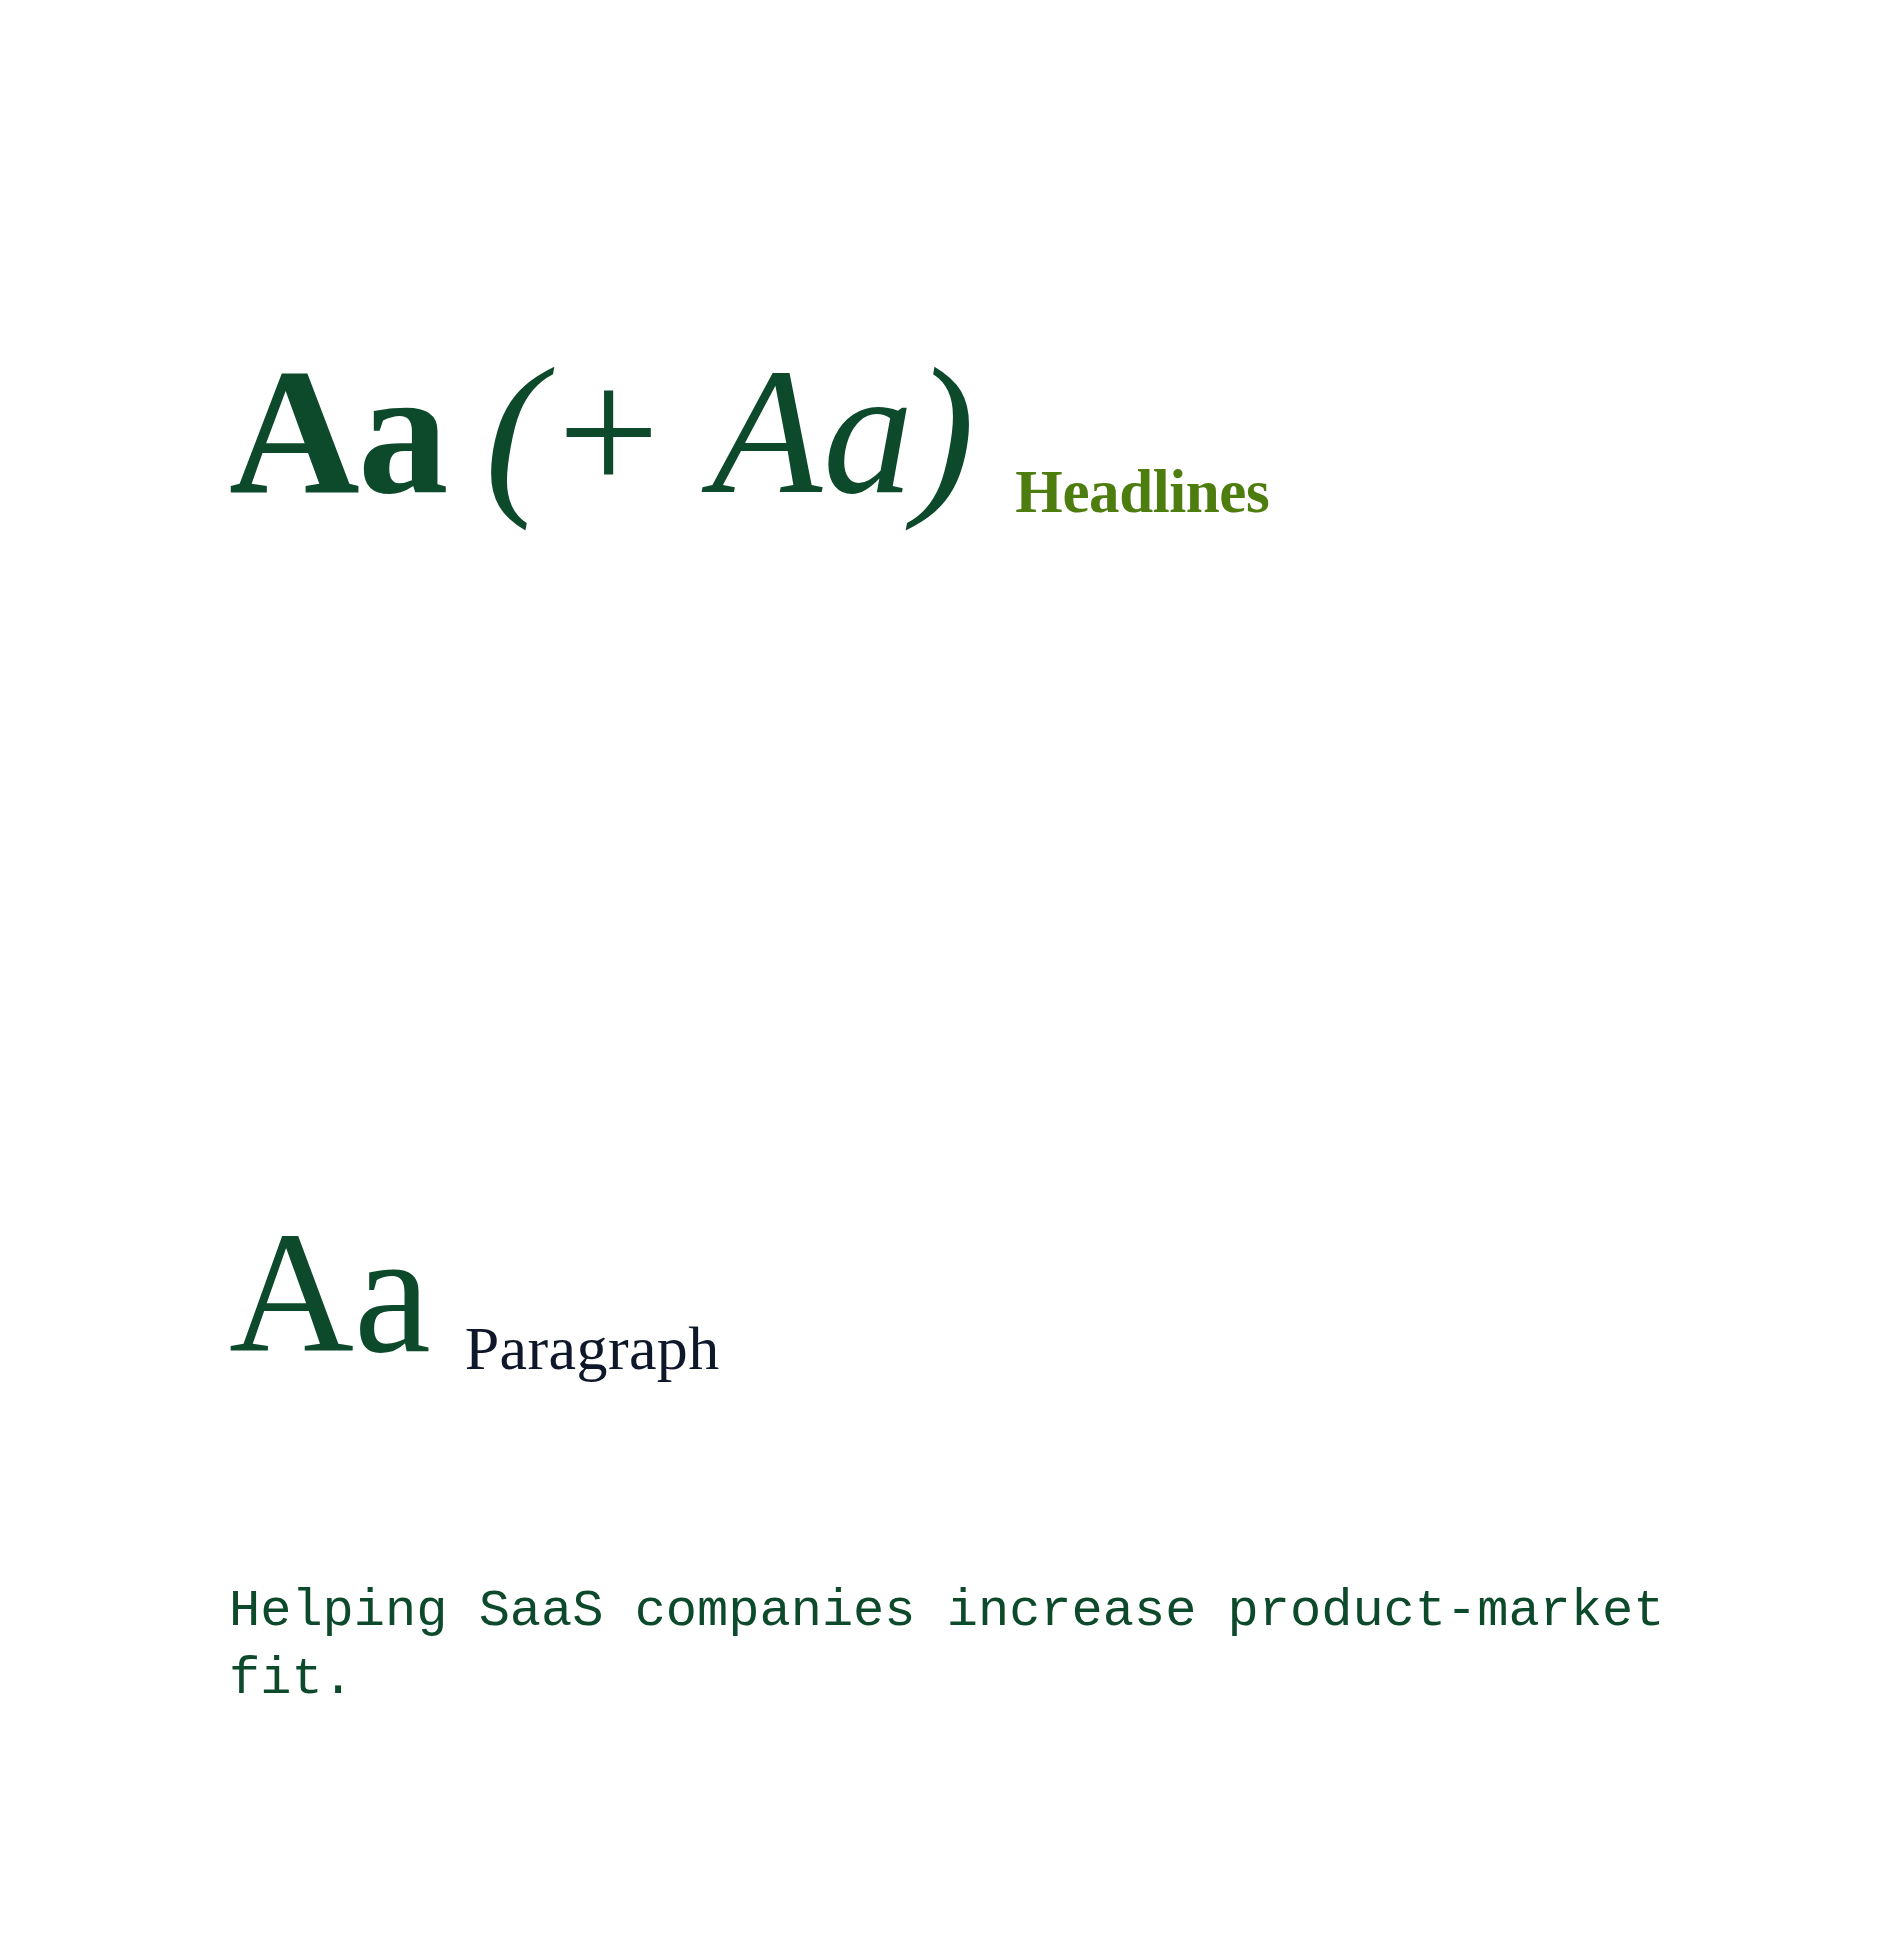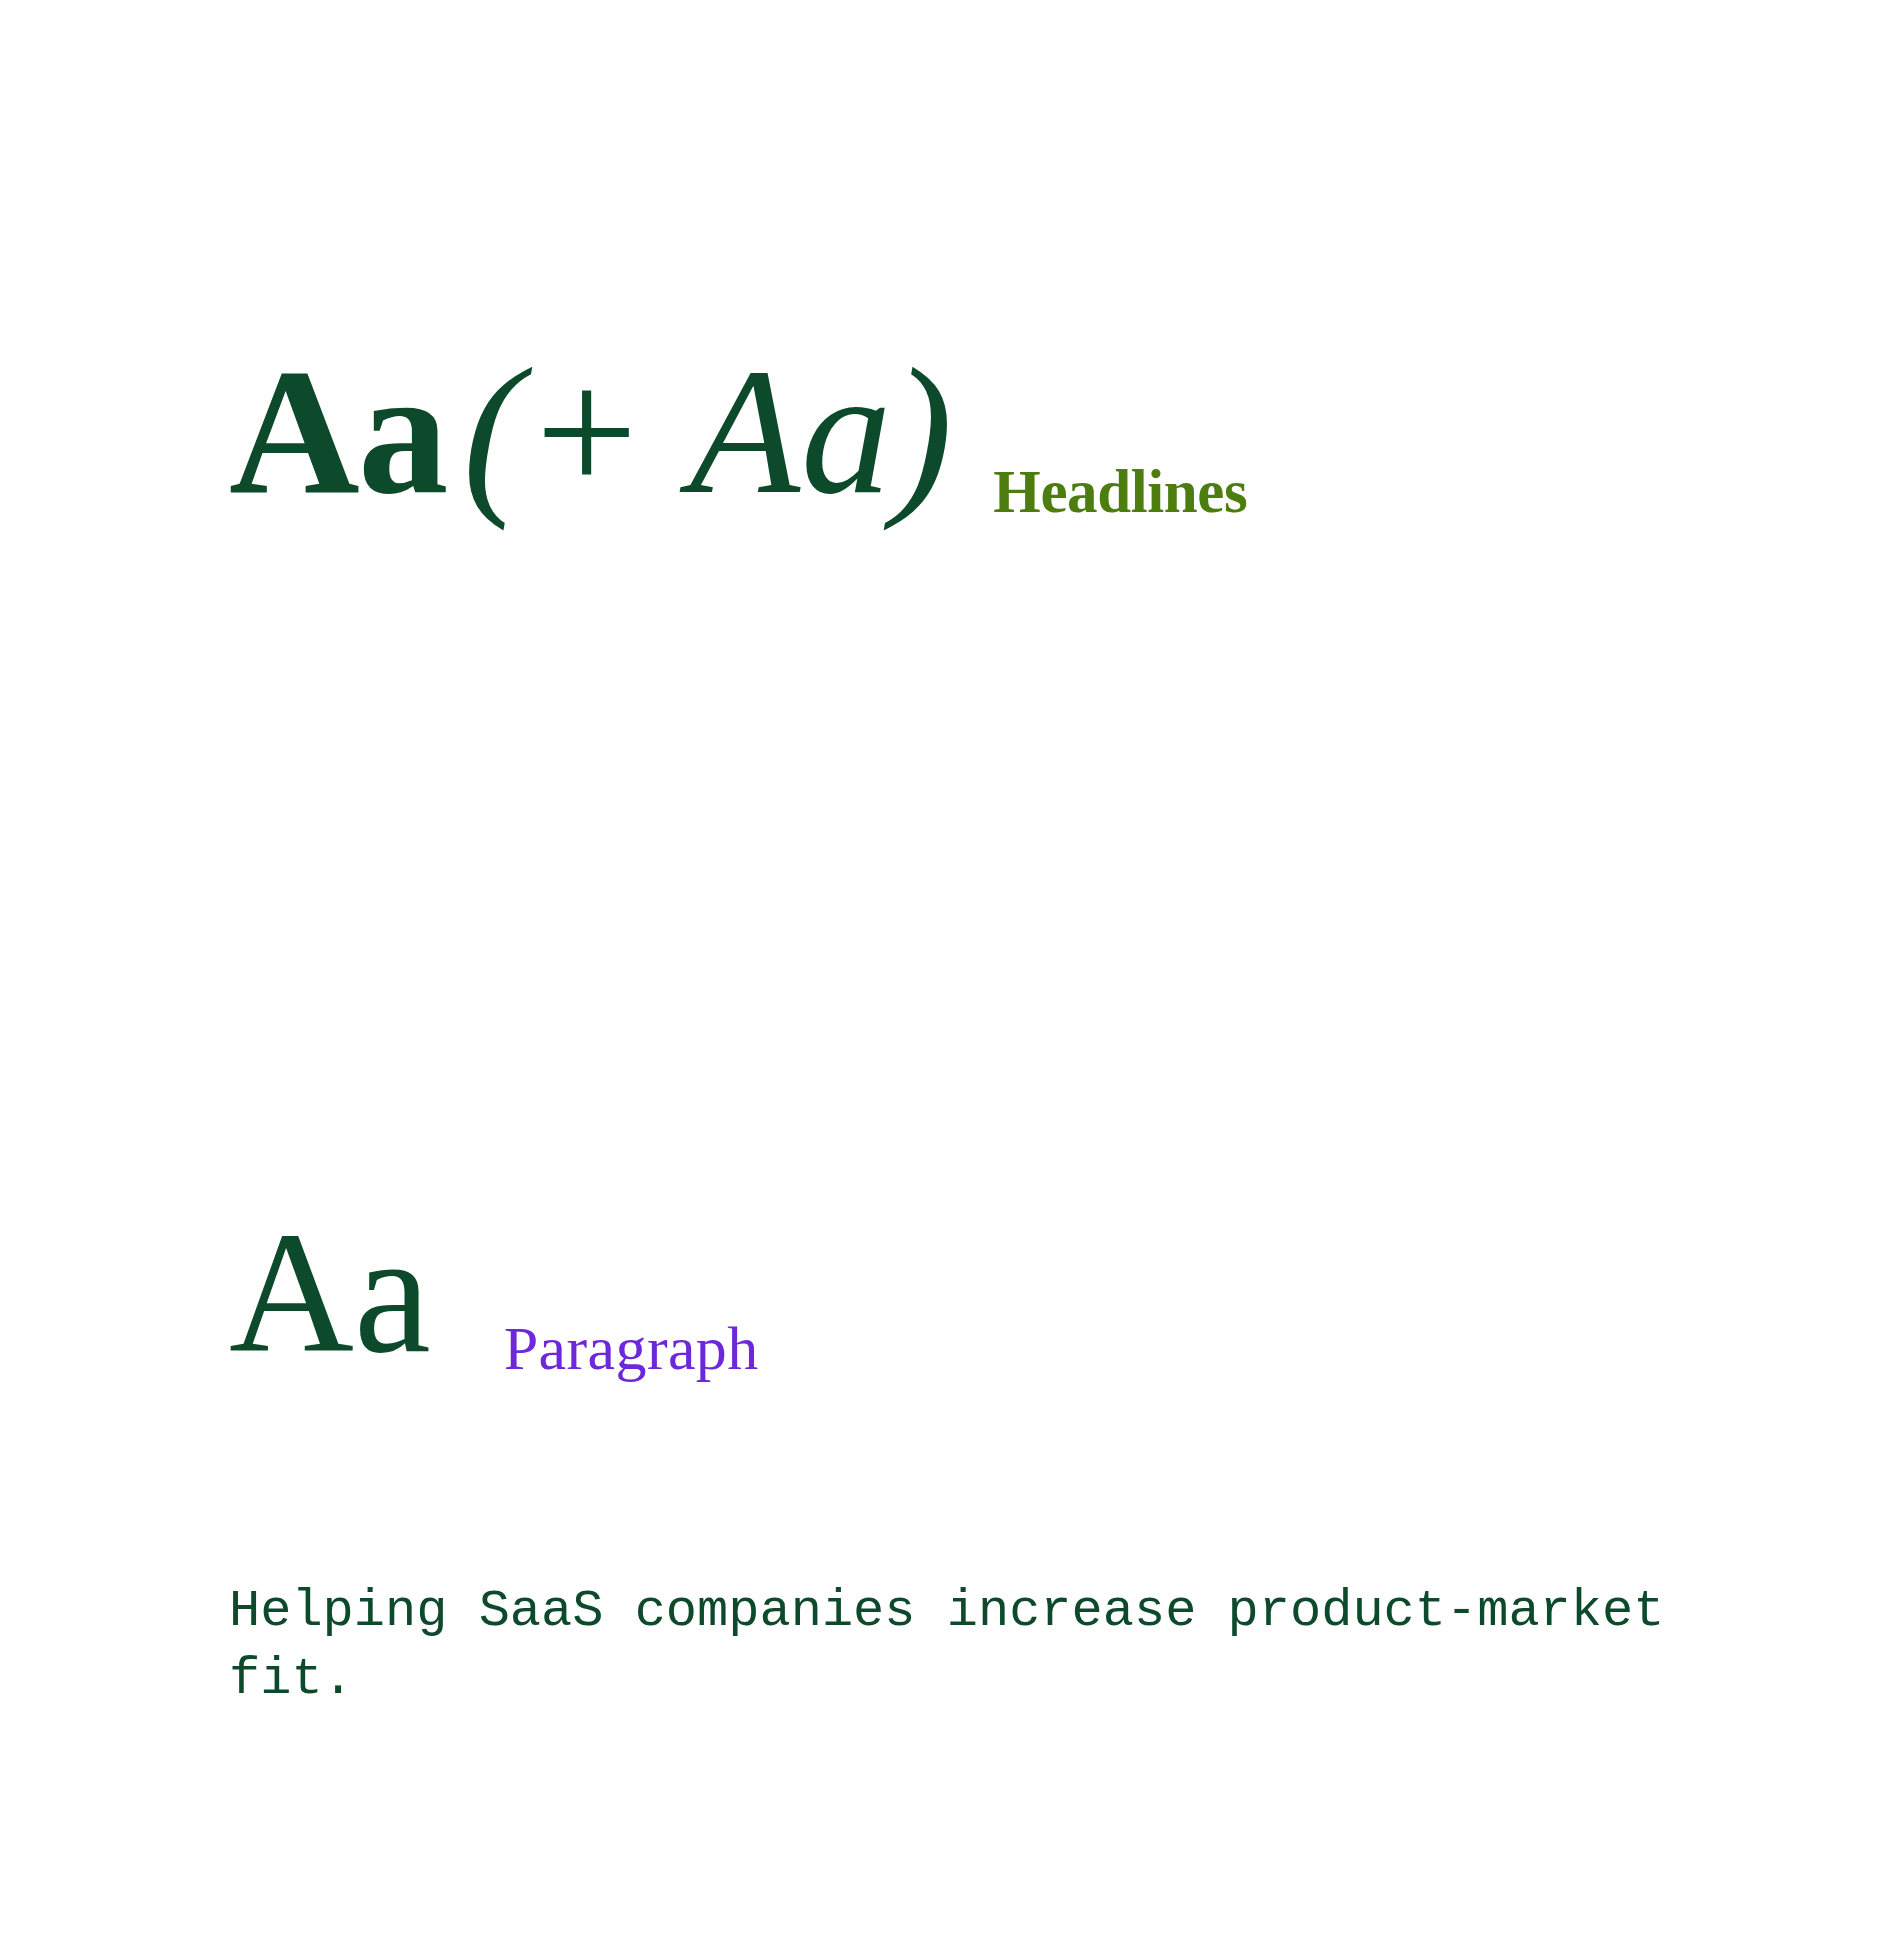--- a/index.html
+++ b/index.html
@@ -46,21 +46,21 @@
     letter-spacing: -1.7px;
   }
 
   .spec-aa-italic-group {
     font-family: "Liberation Serif", "DejaVu Serif", serif;
     font-style: italic;
     font-weight: 400;
     font-size: 181px;
     line-height: 1;
     color: #0d4a2b;
-    margin-left: 16px;
+    margin-left: 38px;
     letter-spacing: 0.8px;
   }
 
   .spec-label {
     font-family: "Liberation Serif", "DejaVu Serif", serif;
     font-weight: 700;
     font-size: 61px;
     line-height: 1;
     color: #4d7c0f;
     margin-left: 40px;
@@ -101,22 +101,22 @@
     line-height: 1;
     color: #0d4a2b;
     letter-spacing: 0px;
   }
 
   .spec-label-light {
     font-family: "Liberation Serif", "DejaVu Serif", serif;
     font-weight: 400;
     font-size: 62px;
     line-height: 1;
-    color: #6d28d9;
-    margin-left: 73px;
+    color: #0f172a;
+    margin-left: 34px;
     letter-spacing: 0.4px;
   }
 
   .paragraph-sample {
     position: absolute;
     left: 229px;
     top: 1578px;
     width: 1535px;
     font-family: Liberation Mono, monospace;
     font-weight: 400;

